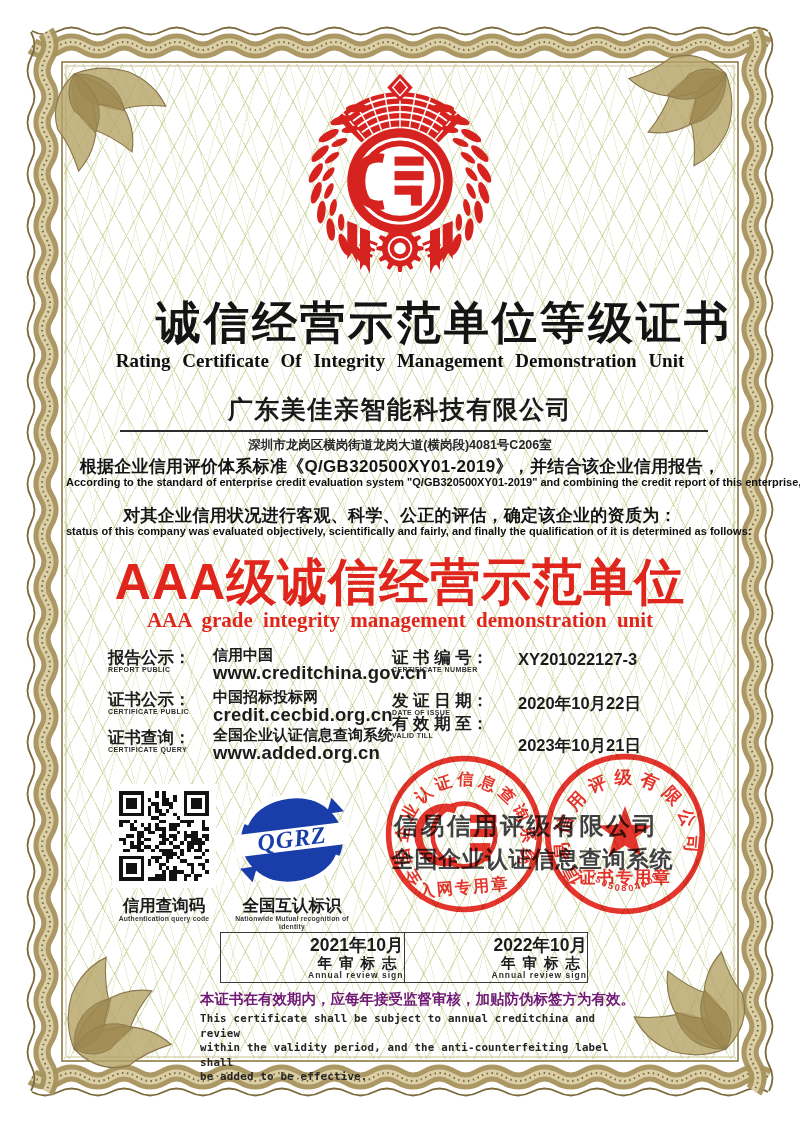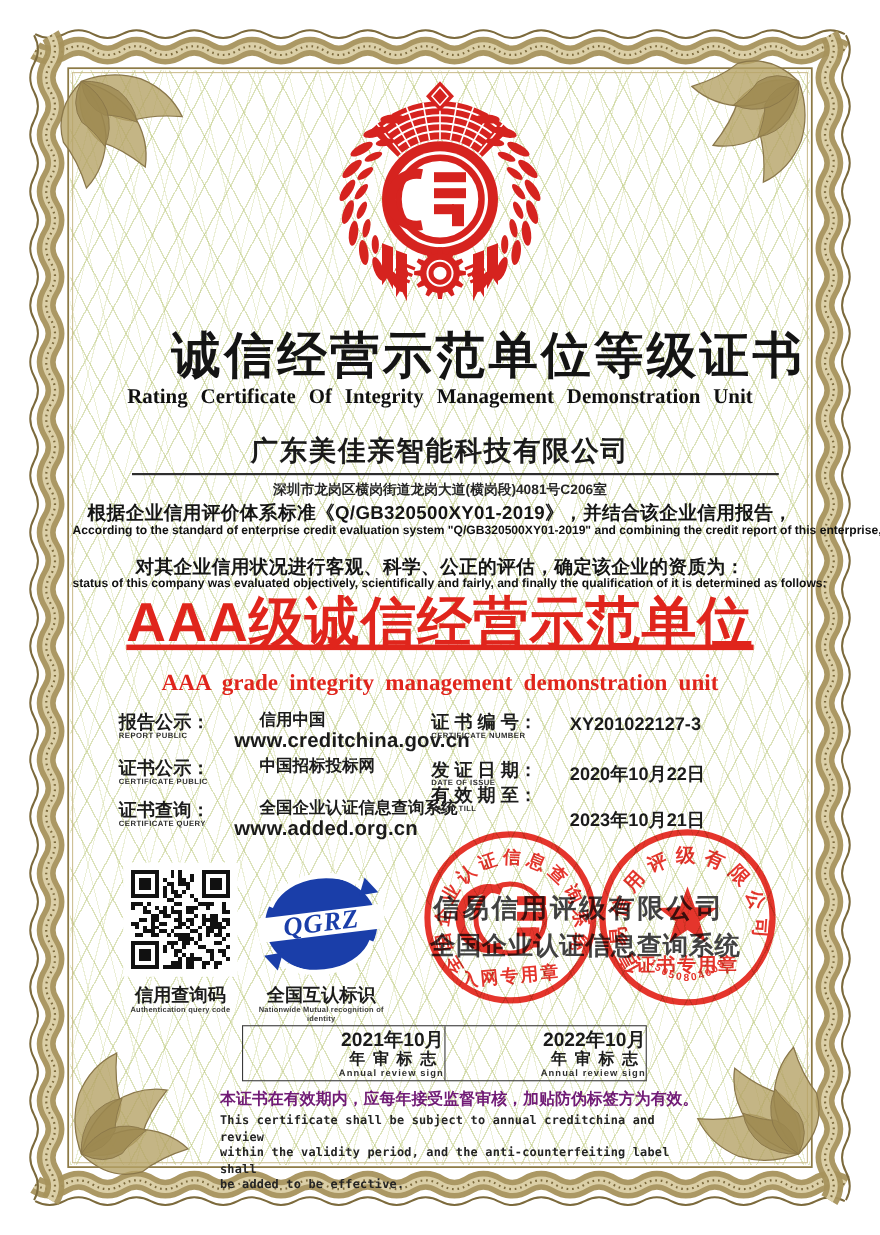--- a/index.html
+++ b/index.html
@@ -13,25 +13,25 @@
       repeating-linear-gradient(-62deg, rgba(186,199,122,.5) 0 1.2px, transparent 1.2px 21px),
       repeating-linear-gradient(76deg, rgba(200,211,142,.35) 0 1px, transparent 1px 27px),
       repeating-linear-gradient(-76deg, rgba(200,211,142,.35) 0 1px, transparent 1px 27px);}
   .title-cn{top:293px;font-size:45px;font-weight:900;letter-spacing:3px;color:#141414;white-space:nowrap;margin-left:44px;}
   .title-en{top:350px;font-size:19px;font-weight:bold;font-family:"Liberation Serif",serif;word-spacing:7px;color:#101010;white-space:nowrap;}
   .company{top:393px;font-size:25px;font-weight:700;letter-spacing:1.5px;color:#1a1a1a;}
   .rule{top:430px;left:120px;width:588px;height:2px;background:#2e2e2e;}
   .address{top:437px;font-size:12.5px;font-weight:700;color:#262626;}
   .p-cn{font-size:17px;font-weight:700;letter-spacing:.3px;color:#151515;white-space:nowrap;}
   .p-en{font-size:11px;font-weight:700;color:#101010;white-space:nowrap;}
-  .grade-cn{top:533px;font-size:50px;font-weight:900;letter-spacing:1px;color:#e0251c;white-space:nowrap;text-decoration:underline;}
+  .grade-cn{top:549px;font-size:50px;font-weight:900;letter-spacing:1px;color:#e0251c;white-space:nowrap;}
   .grade-en{top:608px;font-size:21px;font-weight:bold;font-family:"Liberation Serif",serif;word-spacing:5px;color:#e0251c;white-space:nowrap;}
   .lab-cn{font-size:16.5px;font-weight:800;line-height:17px;color:#1c1c1c;white-space:nowrap;}
   .lab-en{font-size:7px;font-weight:700;letter-spacing:.4px;color:#2d2d2d;white-space:nowrap;}
-  .val1{font-size:15px;font-weight:700;line-height:16px;white-space:nowrap;padding-left:23px;}
+  .val1{font-size:15px;font-weight:700;line-height:16px;white-space:nowrap;}
   .val2{font-size:18.5px;font-weight:800;line-height:20px;white-space:nowrap;letter-spacing:.2px;}
   .rval{font-size:16.5px;font-weight:800;white-space:nowrap;}
   .cap-cn{font-size:16.5px;font-weight:800;text-align:center;line-height:18px;}
   .cap-en{font-size:6.8px;font-weight:700;color:#3a3a3a;text-align:center;letter-spacing:.2px;line-height:8px;}
   .issuer{color:#414141;font-weight:600;white-space:nowrap;}
   .stamp{mix-blend-mode:multiply;opacity:.95;}
   .yeartable{left:220px;top:932px;width:366px;height:49px;border:1.4px solid #3a3a3a;display:flex;}
   .ycell{flex:1;text-align:right;padding-top:3px;}
   .ycell+.ycell{border-left:1.4px solid #3a3a3a;}
   .ydate{font-size:17.5px;font-weight:800;line-height:19px;}
@@ -197,20 +197,21 @@
   <div class="abs" style="left:213px;top:647px">
     <div class="val1">信用中国</div>
     <div class="val2">www.creditchina.gov.cn</div>
   </div>
   <div class="abs" style="left:108px;top:691px">
     <div class="lab-cn">证书公示：</div>
     <div class="lab-en">CERTIFICATE PUBLIC</div>
   </div>
   <div class="abs" style="left:213px;top:689px">
     <div class="val1">中国招标投标网</div>
+    <div class="val2">credit.cecbid.org.cn</div>
   </div>
   <div class="abs" style="left:108px;top:729px">
     <div class="lab-cn">证书查询：</div>
     <div class="lab-en">CERTIFICATE QUERY</div>
   </div>
   <div class="abs" style="left:213px;top:727px">
     <div class="val1">全国企业认证信息查询系统</div>
     <div class="val2">www.added.org.cn</div>
   </div>
 

